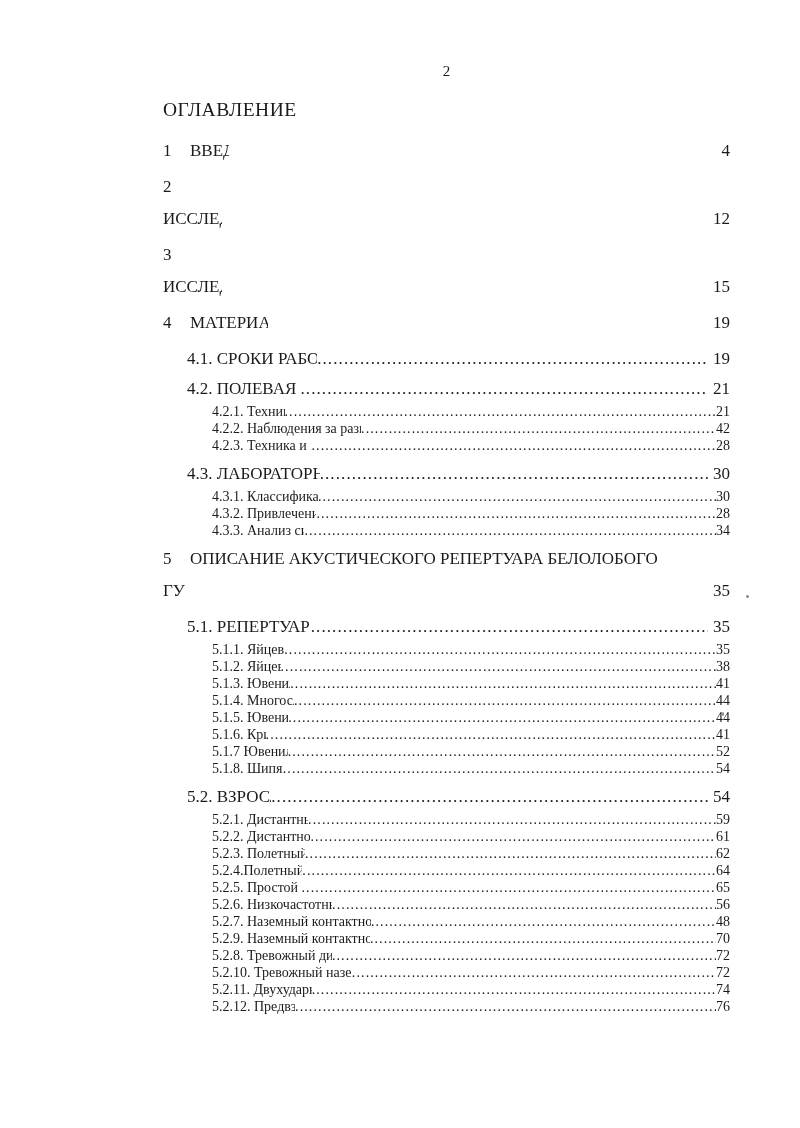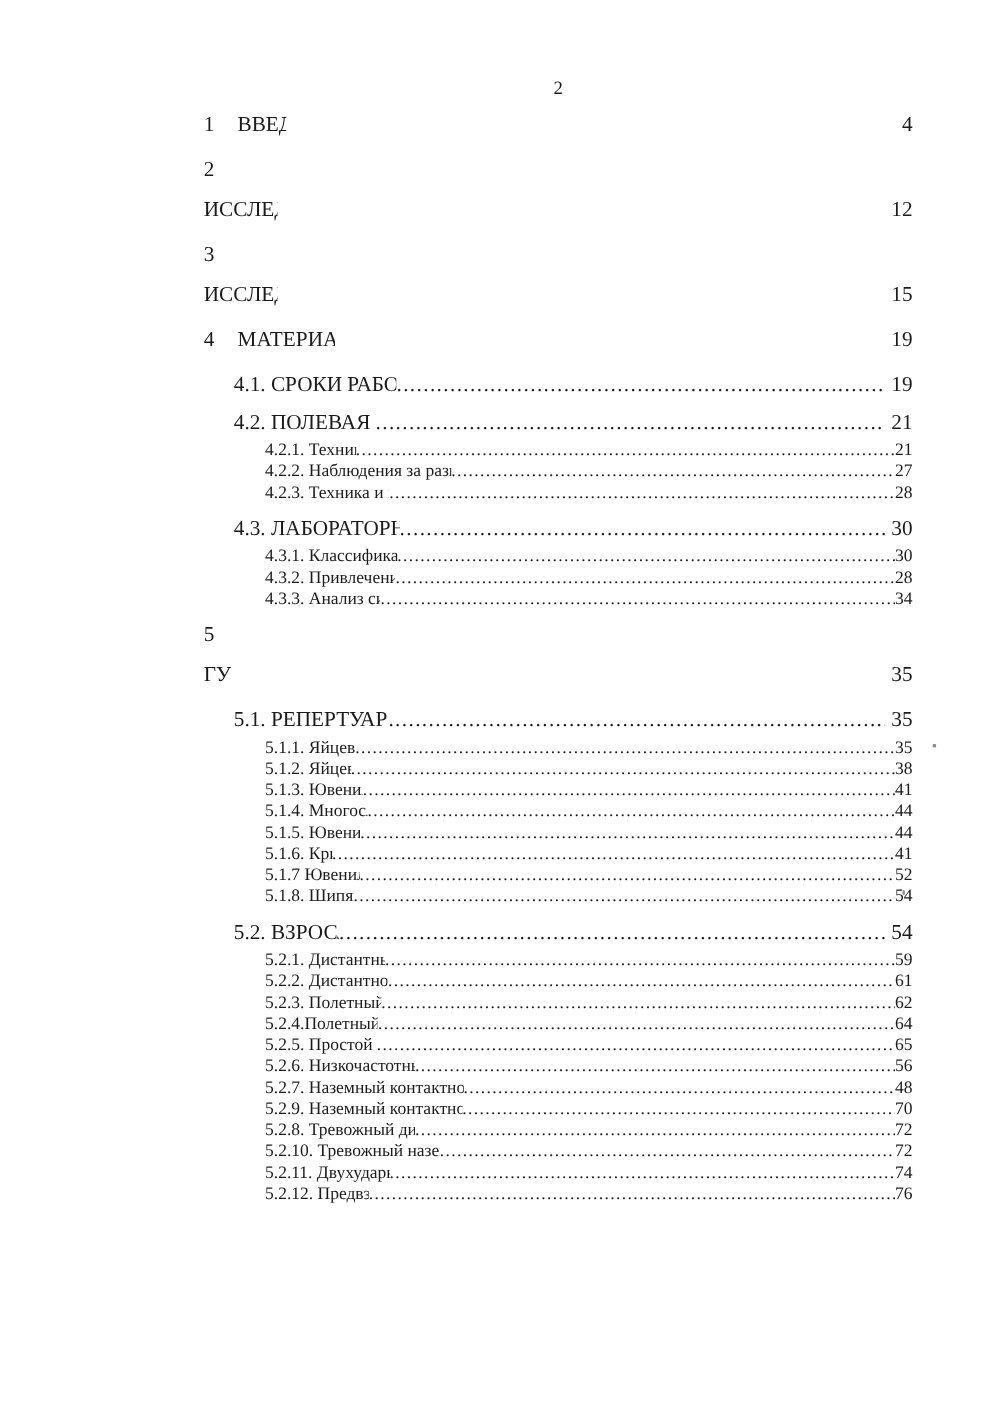--- a/index.html
+++ b/index.html
@@ -84,20 +84,21 @@
   }
   .speck-1 { left: 746px; top: 595px; }
   .speck-2 { left: 722px; top: 712px; width: 2px; height: 4px; }
 </style>
 </head>
 <body>
 
 <div class="page">
   <div class="pagenum">2</div>
 
+  <div class="heading">ОГЛАВЛЕНИЕ</div>
 
   <div id="toc">
       <div class="entry l1">
         <div class="row">
           <span class="num">1</span>
           <span class="text">ВВЕДЕНИЕ</span>
           <span class="leader"></span>
           <span class="page-ref">4</span>
         </div>
       </div>
@@ -147,21 +148,21 @@
         <div class="row">
           <span class="text">4.2.1. Техника наблюдений.</span>
           <span class="leader"></span>
           <span class="page-ref">21</span>
         </div>
       </div>
       <div class="entry l3">
         <div class="row">
           <span class="text">4.2.2. Наблюдения за развитием акустического поведения у птенцов.</span>
           <span class="leader"></span>
-          <span class="page-ref">27</span>
+          <span class="page-ref">42</span>
         </div>
       </div>
       <div class="entry l3">
         <div class="row">
           <span class="text">4.2.3. Техника и процедура звукозаписи.</span>
           <span class="leader"></span>
           <span class="page-ref">28</span>
         </div>
       </div>
       <div class="entry l2">
@@ -188,20 +189,21 @@
       <div class="entry l3">
         <div class="row">
           <span class="text">4.3.3. Анализ сигналов и статистика.</span>
           <span class="leader"></span>
           <span class="page-ref">34</span>
         </div>
       </div>
       <div class="entry l1">
         <div class="row">
           <span class="num">5</span>
+          <span class="text">ОПИСАНИЕ АКУСТИЧЕСКОГО РЕПЕРТУАРА БЕЛОЛОБОГО</span>
         </div>
         <div class="row">
           <span class="text">ГУСЯ.</span>
           <span class="leader"></span>
           <span class="page-ref">35</span>
         </div>
       </div>
       <div class="entry l2">
         <div class="row">
           <span class="text">5.1. РЕПЕРТУАР ЮВЕНИЛЬНЫХ СИГНАЛОВ.</span>

